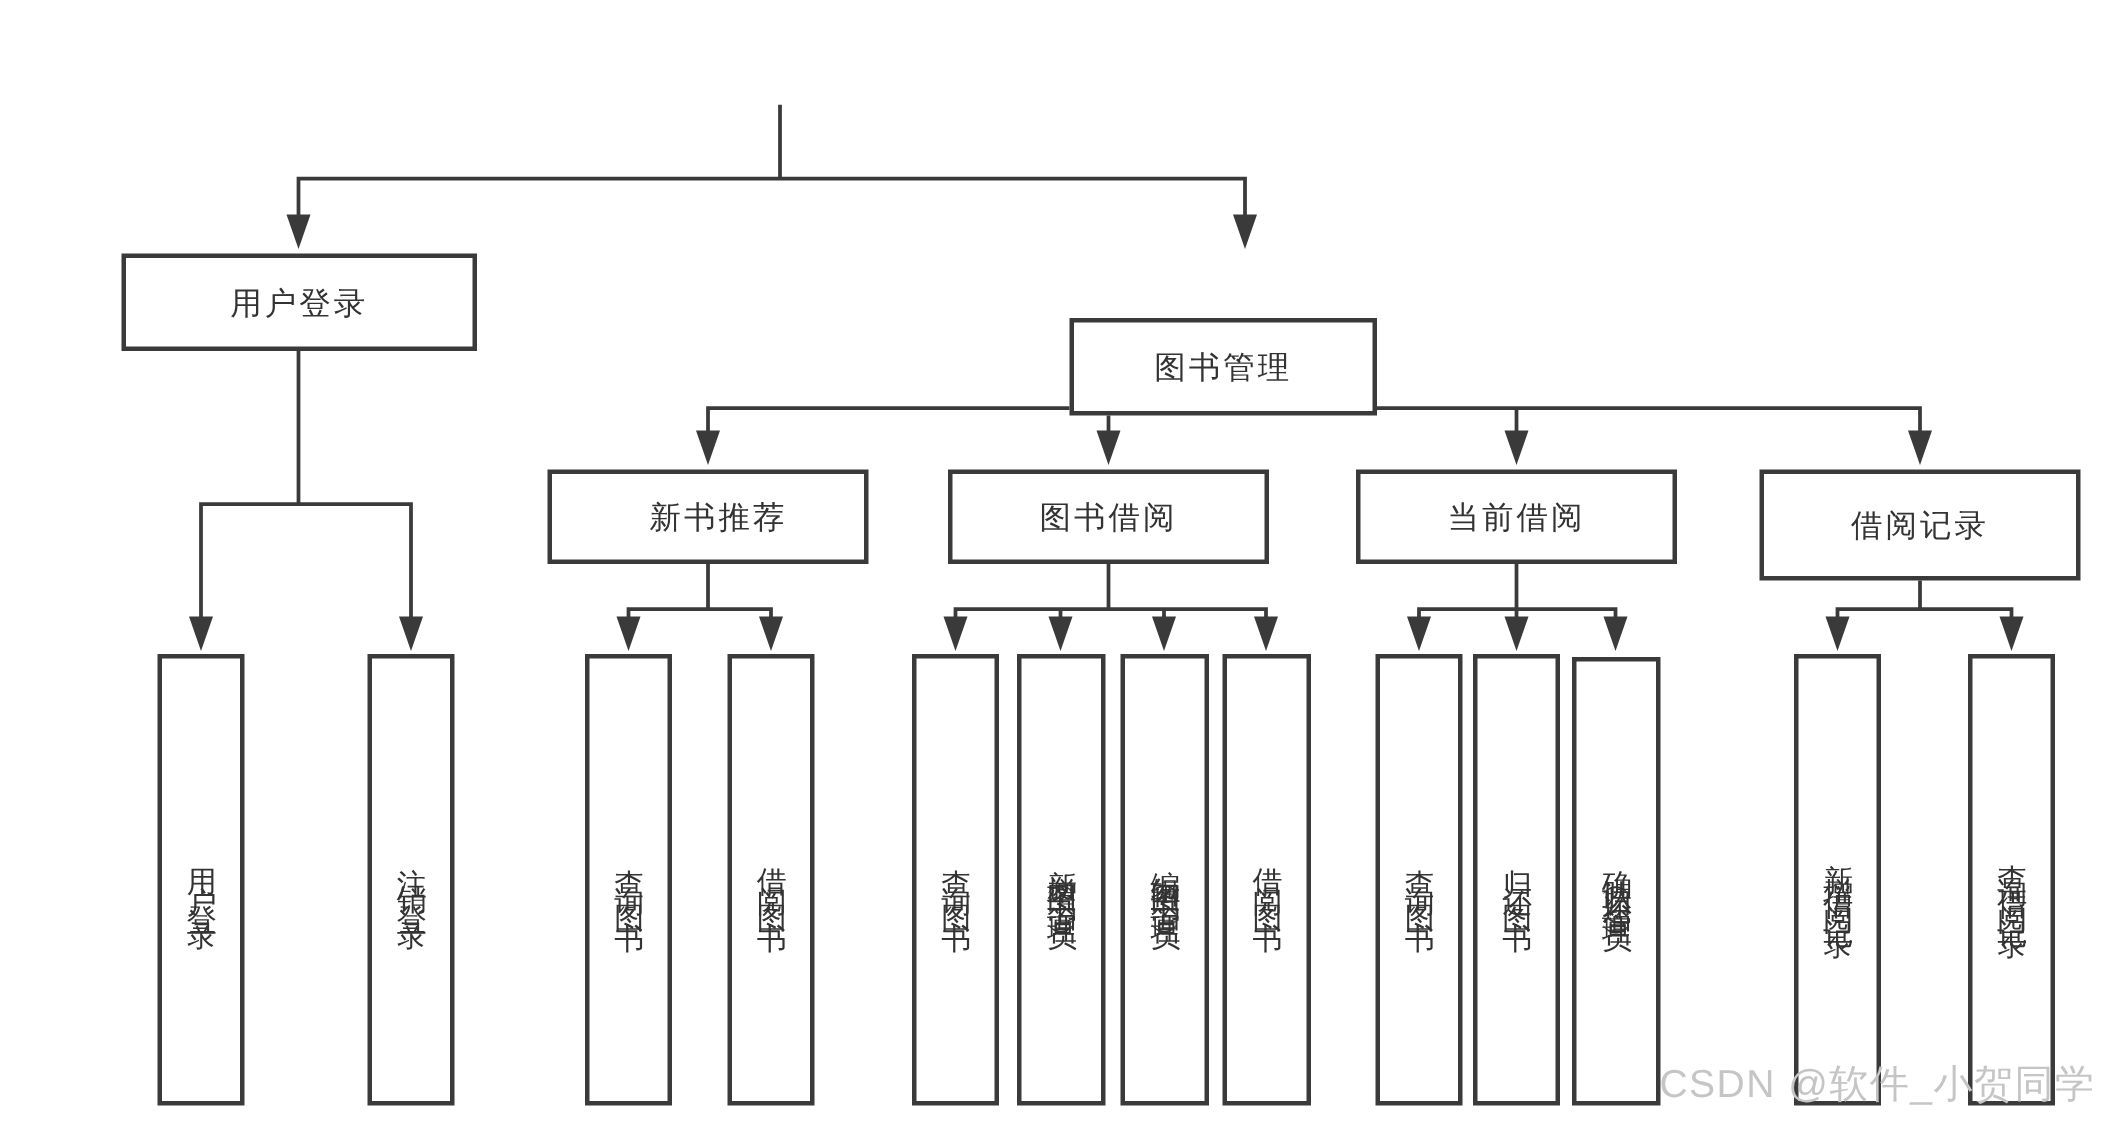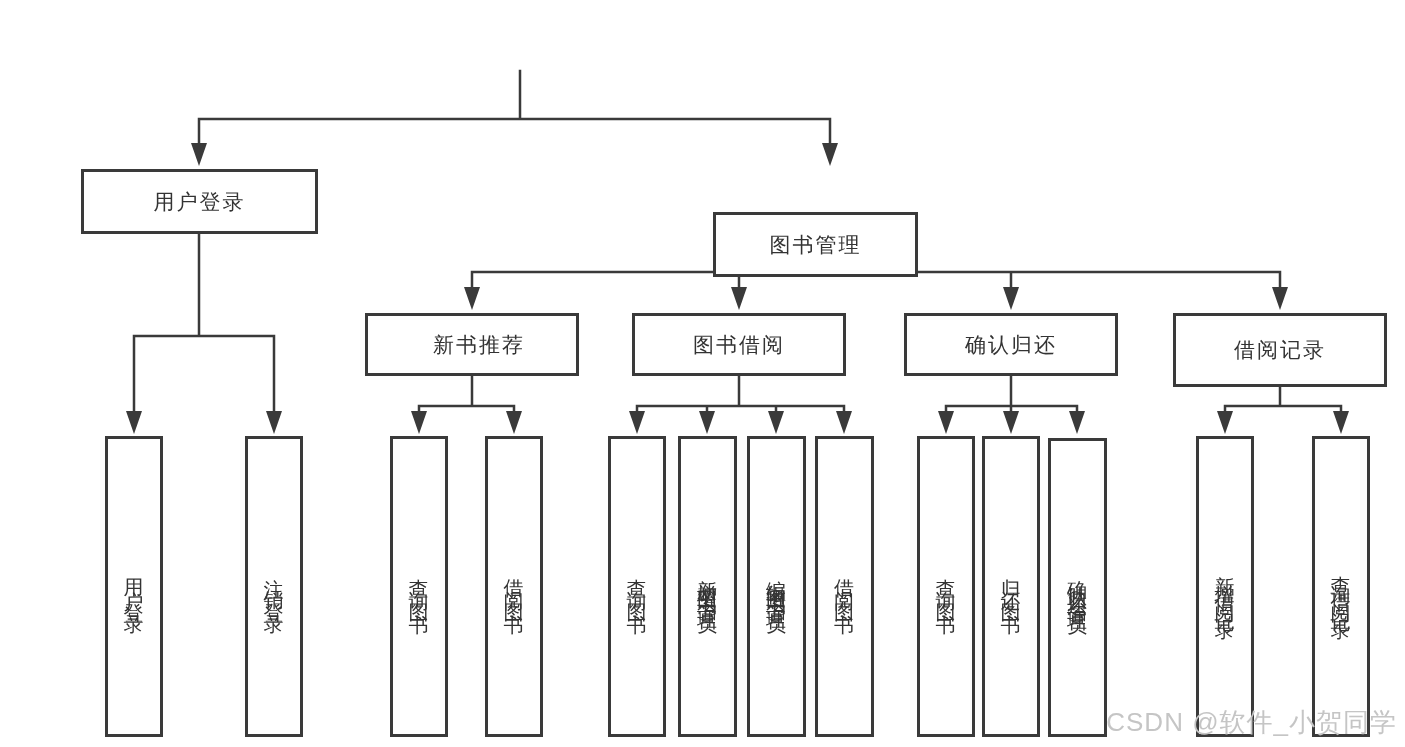--- a/index.html
+++ b/index.html
@@ -110,21 +110,21 @@
     <span>图书管理</span>
   </div>
 
   <div class="box h" style="left:365px; top:313px; width:214px; height:63px;padding-left:14px;">
     <span>新书推荐</span>
   </div>
   <div class="box h" style="left:632px; top:313px; width:214px; height:63px;align-items:center;">
     <span>图书借阅</span>
   </div>
   <div class="box h" style="left:904px; top:313px; width:214px; height:63px;">
-    <span>确认归还</span>
+    <span>当前借阅</span>
   </div>
   <div class="box h" style="left:1173px; top:313px; width:214px; height:74px;">
     <span>借阅记录</span>
   </div>
 
   <div class="box v v4" style="left:105px; top:436px; width:58px; height:301px;">
     <span>用户登录</span>
   </div>
   <div class="box v v4" style="left:245px; top:436px; width:58px; height:301px;">
     <span>注销登录</span>

